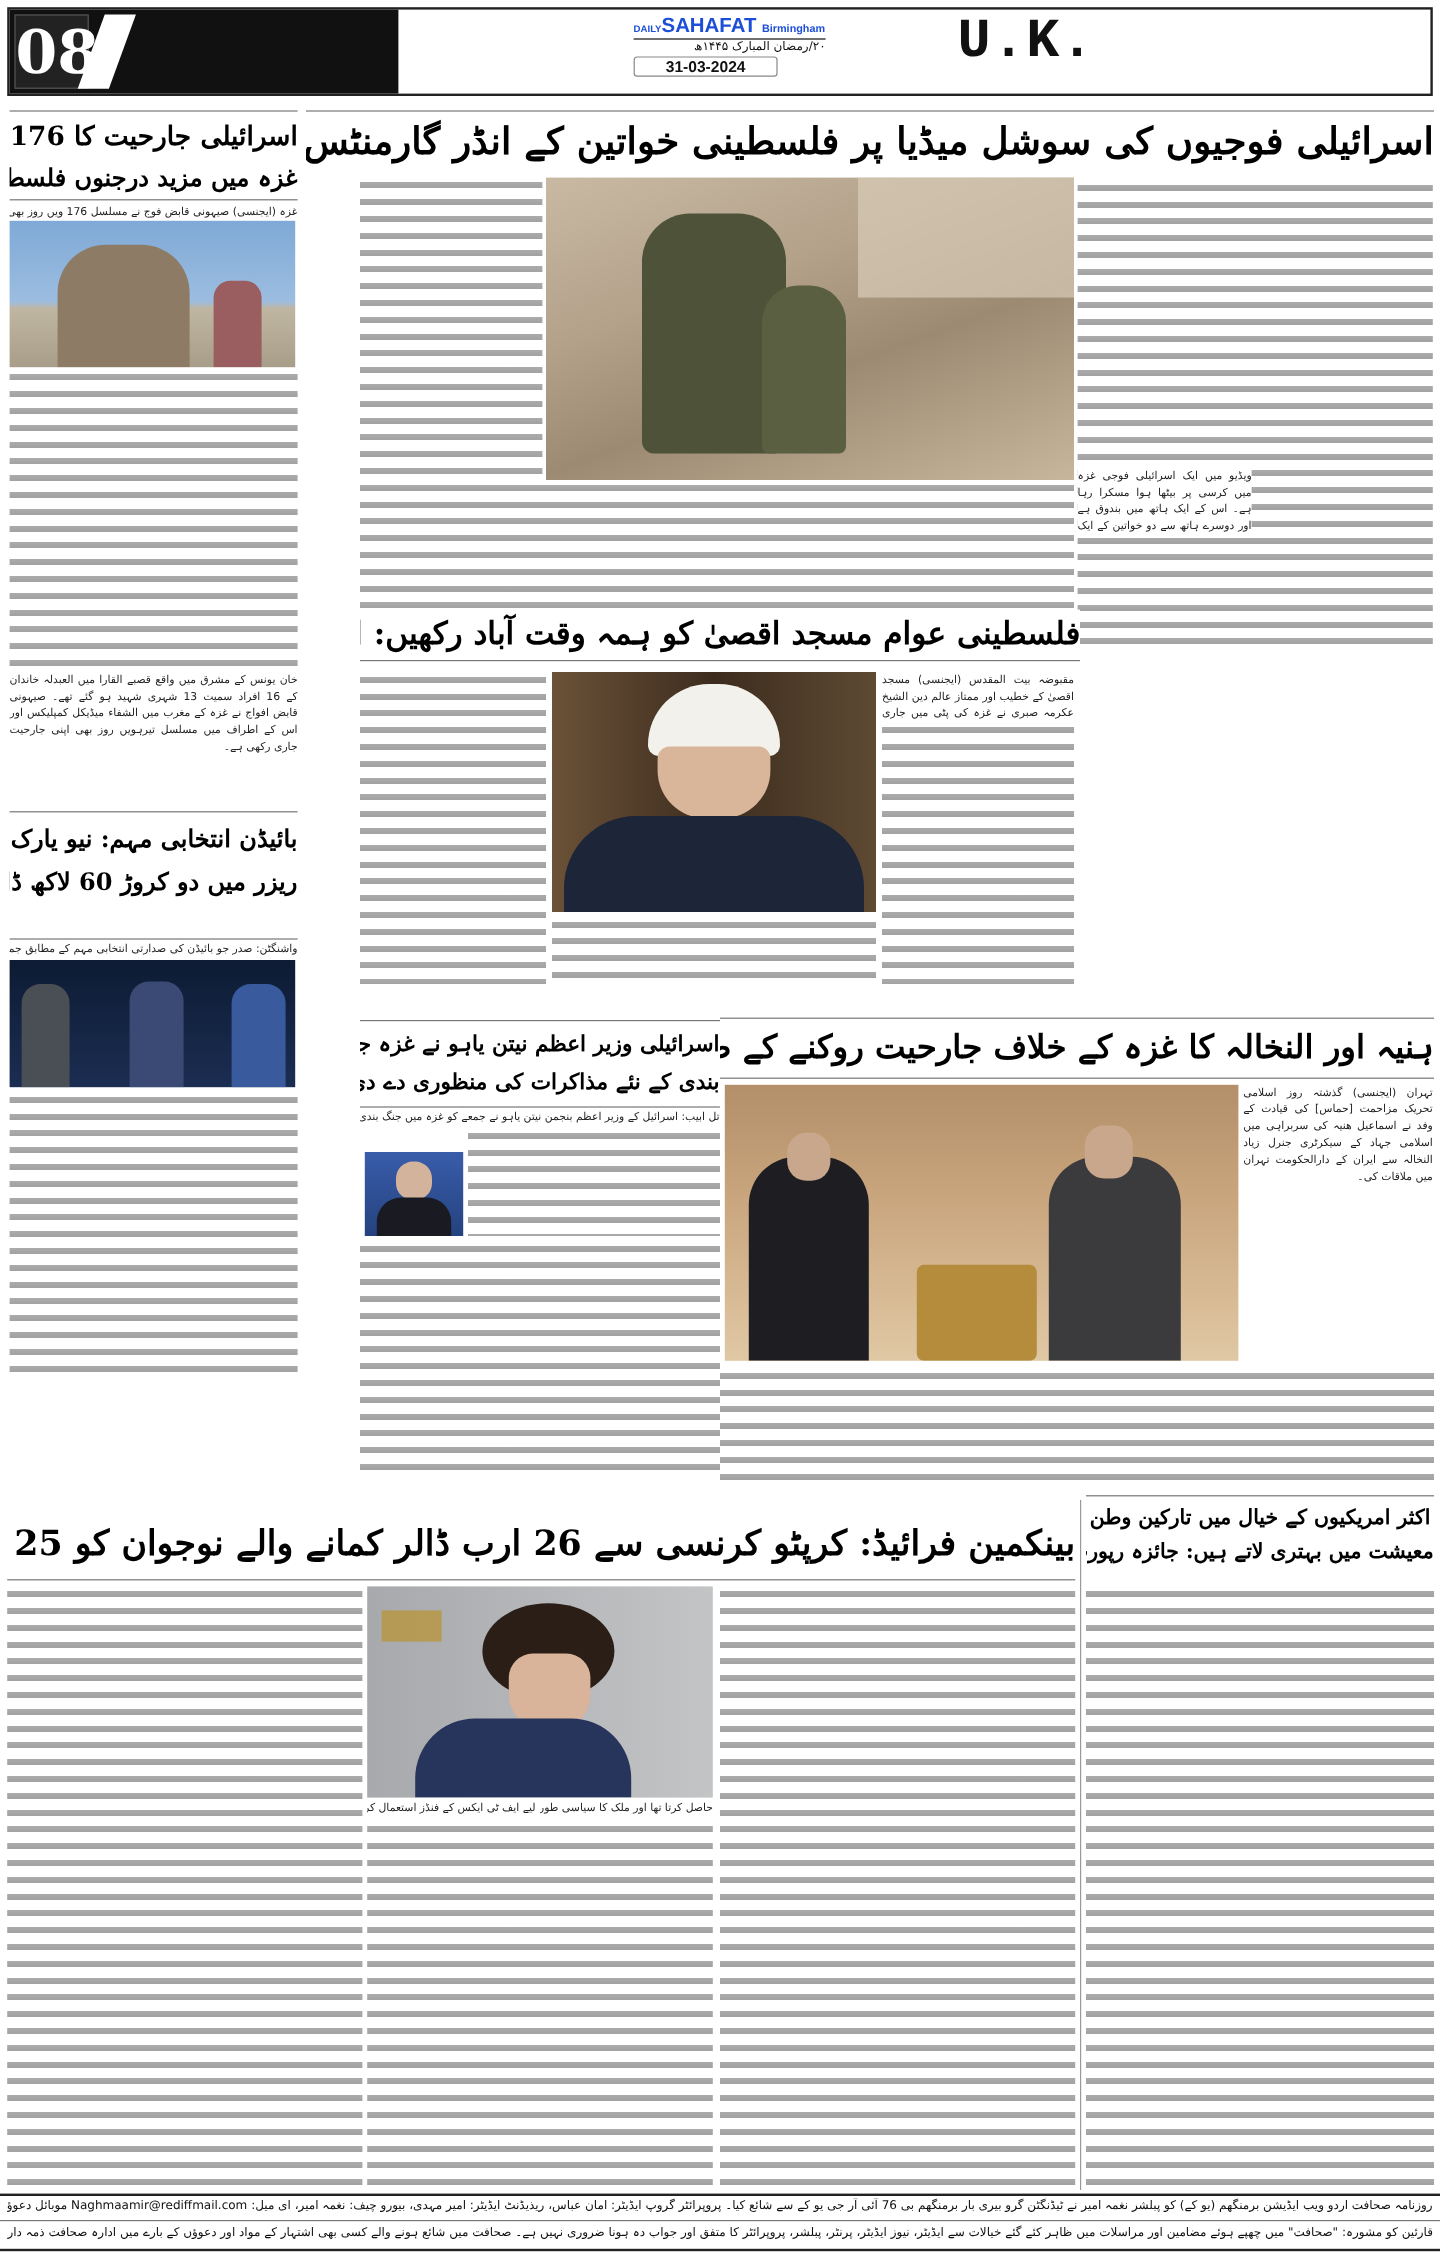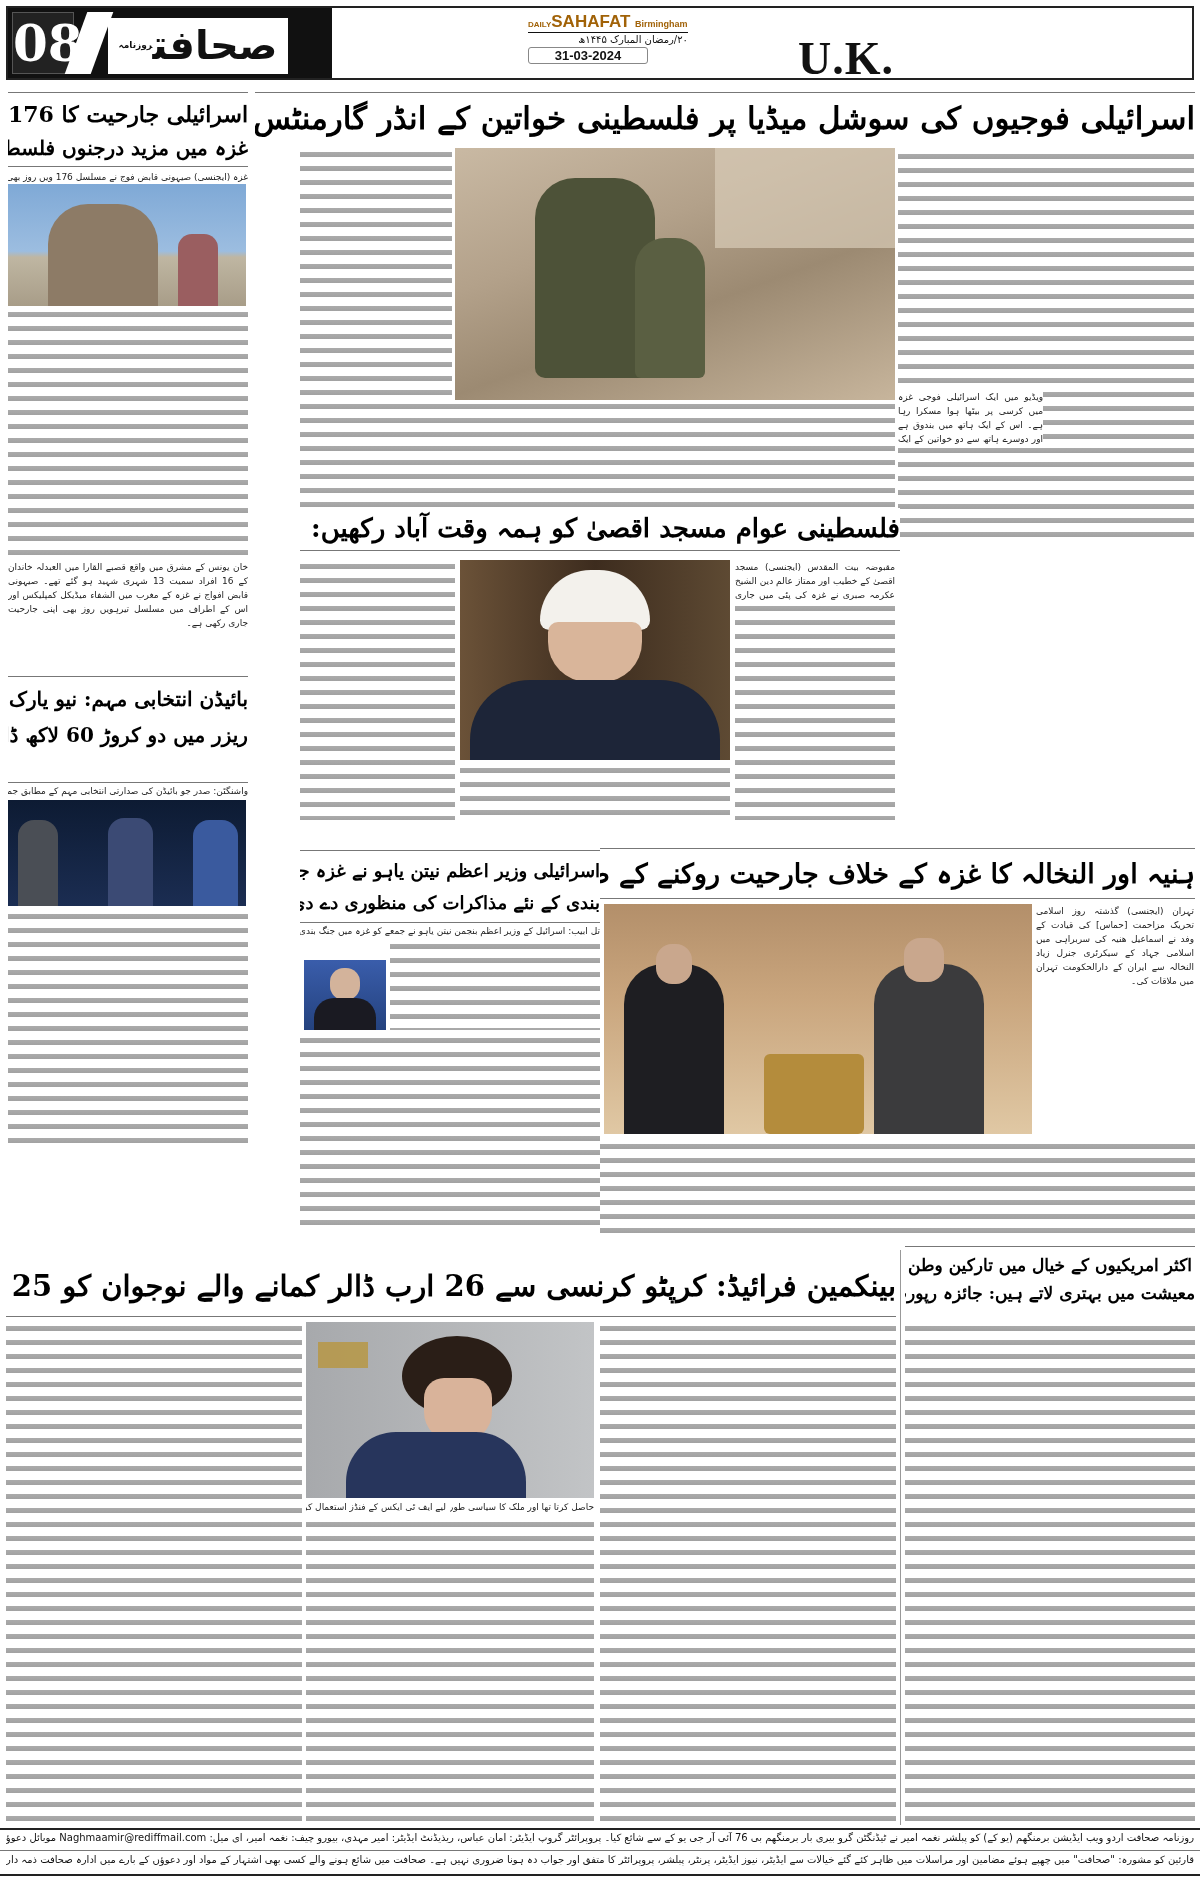--- a/index.html
+++ b/index.html
@@ -4,47 +4,46 @@
 <style>
 *{box-sizing:border-box;margin:0;padding:0}
 body{width:1200px;height:1885px;background:#fff;font-family:"DejaVu Sans",sans-serif;color:#111;overflow:hidden;position:relative}
 .abs{position:absolute}
 .masthead{left:6px;top:6px;width:1188px;height:74px;border:2px solid #222;background:#fff}
 .mh-left{left:0;top:0;width:324px;height:70px;background:#111;color:#fff}
 .page-no{left:4px;top:4px;width:62px;height:62px;background:#222;color:#fff;font-family:"DejaVu Serif",serif;font-size:50px;font-weight:bold;line-height:62px;text-align:center;border:1px solid #555}
 .slash{left:68px;top:4px;width:26px;height:62px;background:#fff;transform:skewX(-20deg)}
 .logo-ur{left:100px;top:10px;width:180px;height:56px;background:#fff;color:#111;font-size:40px;font-weight:bold;text-align:center;line-height:54px;direction:rtl}
 .mh-mid{left:520px;top:4px;width:160px;height:62px}
-.daily{font-family:"Liberation Sans",sans-serif;font-size:17px;font-weight:bold;color:#a16207;border-bottom:1px solid #111;white-space:nowrap}
+.daily{font-family:"Liberation Sans",sans-serif;font-size:17px;font-weight:bold;color:#1d4ed8;border-bottom:1px solid #111;white-space:nowrap}
 .daily small{font-size:8px}
 .daily .bh{font-size:9px}
 .hdate{font-size:10px;direction:rtl;text-align:right;margin-top:1px}
 .gdate{margin-top:2px;border:1px solid #888;border-radius:3px;font-family:"Liberation Sans",sans-serif;font-weight:bold;font-size:13px;text-align:center;width:120px}
-.uk{left:790px;top:24px;font-family:Liberation Serif, serif;font-size:46px;font-weight:bold;letter-spacing:1px}
+.uk{left:790px;top:1px;font-family:Liberation Mono, monospace;font-size:46px;font-weight:bold;letter-spacing:1px}
 .mh-right{left:940px;top:0;width:246px;height:70px;background:#111;color:#fff}
 .globe{left:-52px;top:8px;width:44px;height:44px;border-radius:50%;background:radial-gradient(circle at 40% 35%,#ddd,#333 70%);border:2px solid #111}
 .leaf{left:-54px;top:44px;width:48px;height:22px;border-bottom:10px solid #111;border-radius:0 0 30px 30px}
 .alam{right:8px;top:4px;font-size:28px;direction:rtl}
 .web{right:8px;top:44px;font-family:"Liberation Sans",sans-serif;font-size:18px;font-weight:bold}
 .rule{height:1px;background:#777}
 .headline{font-family:"DejaVu Serif",serif;font-weight:bold;color:#000;direction:rtl;text-align:center;white-space:nowrap;overflow:hidden}
 .body-text{font-size:9px;line-height:14px;color:#222;direction:rtl;text-align:justify;overflow:hidden}
 .textfill{background:repeating-linear-gradient(180deg,#fff 0,#fff 4px,#666 4px,#555 9px,#fff 9px,#fff 14px);opacity:.55}
 .photo{overflow:hidden}
 .vline{width:1px;background:#999}
 .footer-line{font-size:10px;direction:rtl;text-align:right;white-space:nowrap;overflow:hidden}
 </style>
 </head>
 <body>
 
 <div class="abs masthead">
   <div class="abs mh-left">
     <div class="abs page-no">08</div>
     <div class="abs slash"></div>
-    <div class="abs logo-ur"><span>صحافت</span><span style="font-size:9px;vertical-align:top">روزنامہ</span></div>
   </div>
   <div class="abs mh-mid">
     <div class="daily"><small>DAILY</small><span>SAHAFAT</span> <span class="bh">Birmingham</span></div>
     <div class="hdate">۲۰/رمضان المبارک ۱۴۴۵ھ</div>
     <div class="gdate">31-03-2024</div>
   </div>
   <div class="abs uk">U.K.</div>
 </div>
 
 <div class="abs rule" style="left:255px;top:92px;width:940px"></div>

